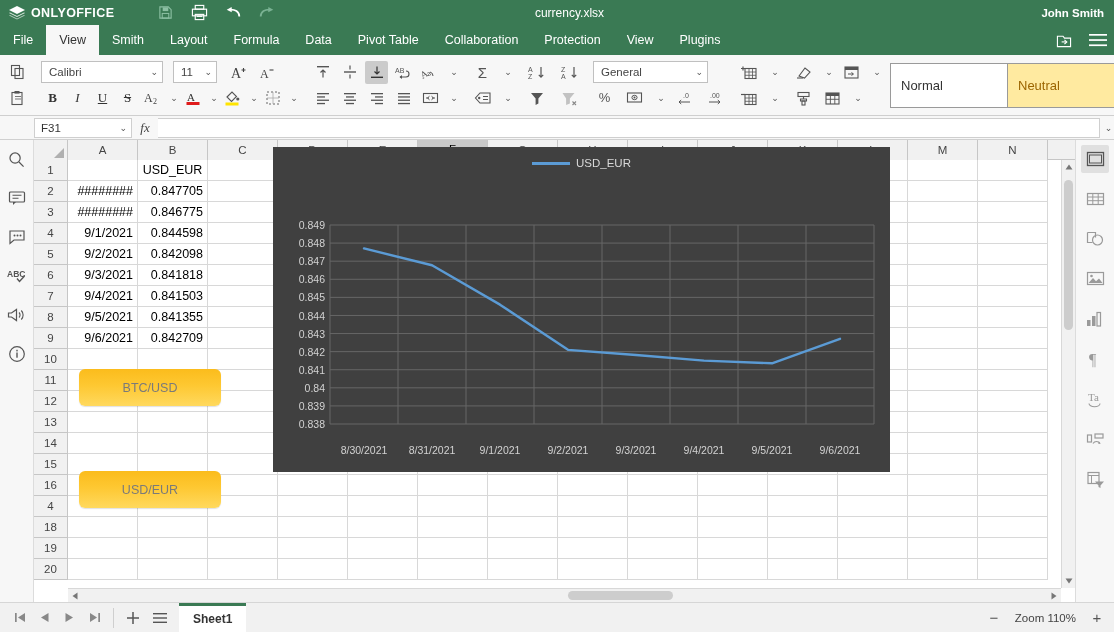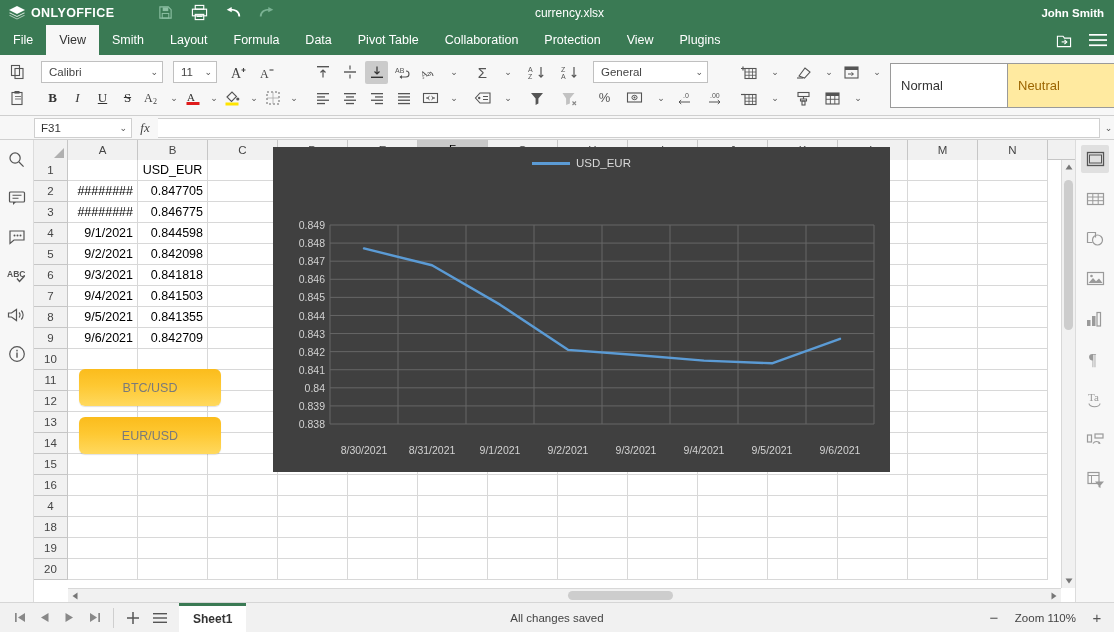--- a/index.html
+++ b/index.html
@@ -1081,21 +1081,21 @@
               <div class="cell" style="width:70px;"></div>
               <div class="cell" style="width:70px;"></div>
               <div class="cell" style="width:70px;"></div>
               <div class="cell" style="width:70px;"></div>
               <div class="cell" style="width:70px;"></div>
           </div>
         </div>
       </div>
 
       <div class="sheet-btn" style="left:45px; top:229px;">BTC/USD</div>
-      <div class="sheet-btn" style="left:45px; top:277px;">EUR/USD</div>
+      <div class="sheet-btn" style="left:45px; top:331px;">USD/EUR</div>
 
       <div class="chart" style="left:239px; top:7px; width:617px; height:325px;">
         <div class="chart-legend">
           <span class="legend-line"></span>
           <span class="legend-label">USD_EUR</span>
         </div>
         <div class="plotwrap">
 
           <div class="ylabels" style="left:0; top:0; width:52px; height:100%;">
             <span class="ylab" style="top:78px;">0.849</span>
@@ -1275,20 +1275,19 @@
       </div>
       <div class="nav-b">
         <svg width="14" height="12" viewBox="0 0 14 12">
             <rect y="1" width="14" height="1.4" fill="#555"></rect>
             <rect y="5.3" width="14" height="1.4" fill="#555"></rect>
             <rect y="9.6" width="14" height="1.4" fill="#555"></rect>
           </svg>
       </div>
     </div>
     <div class="sheet-tab">Sheet1</div>
-    <div class="status-center">All changes saved</div>
     <div class="status-right">
       <span class="zb">−</span>
       <span class="zoom-label">Zoom 110%</span>
       <span class="zb">+</span>
     </div>
   </div>
 </div>
 
 </body></html>

